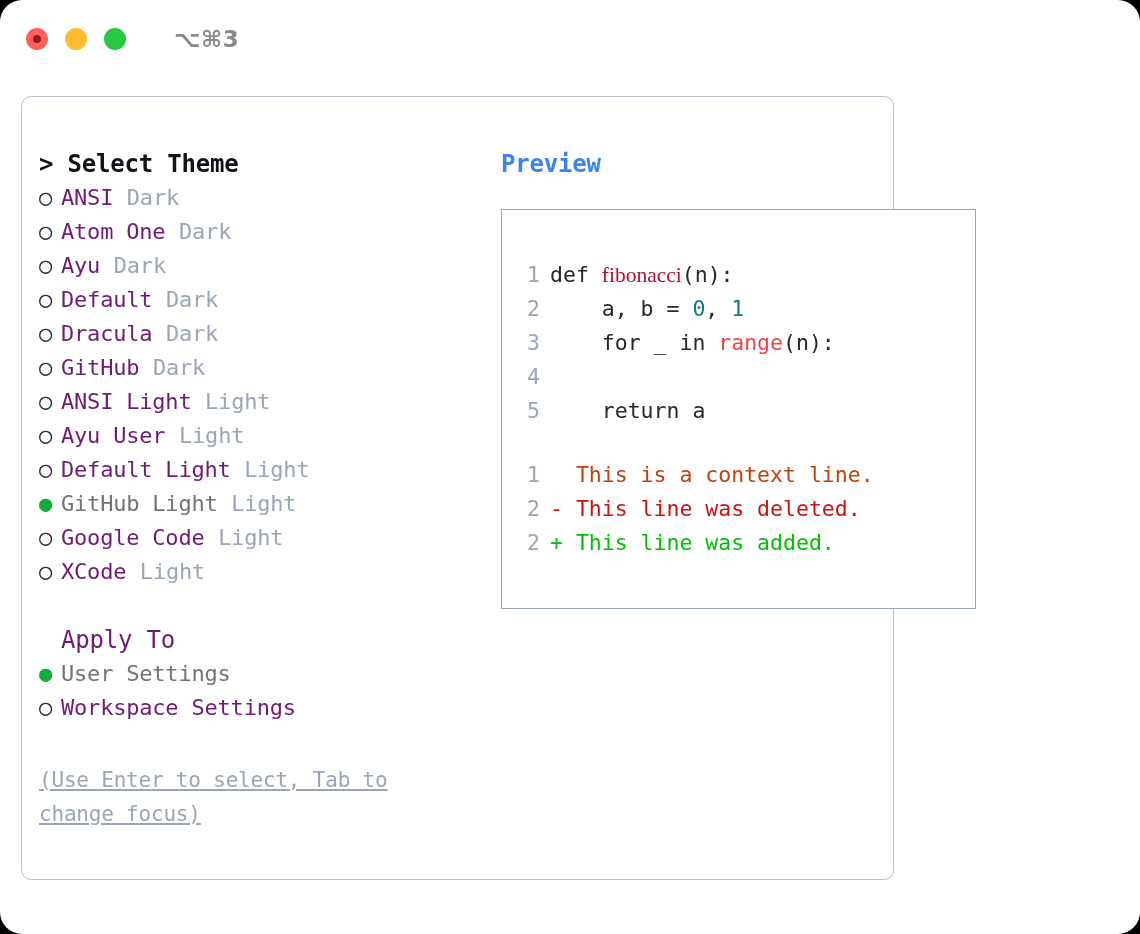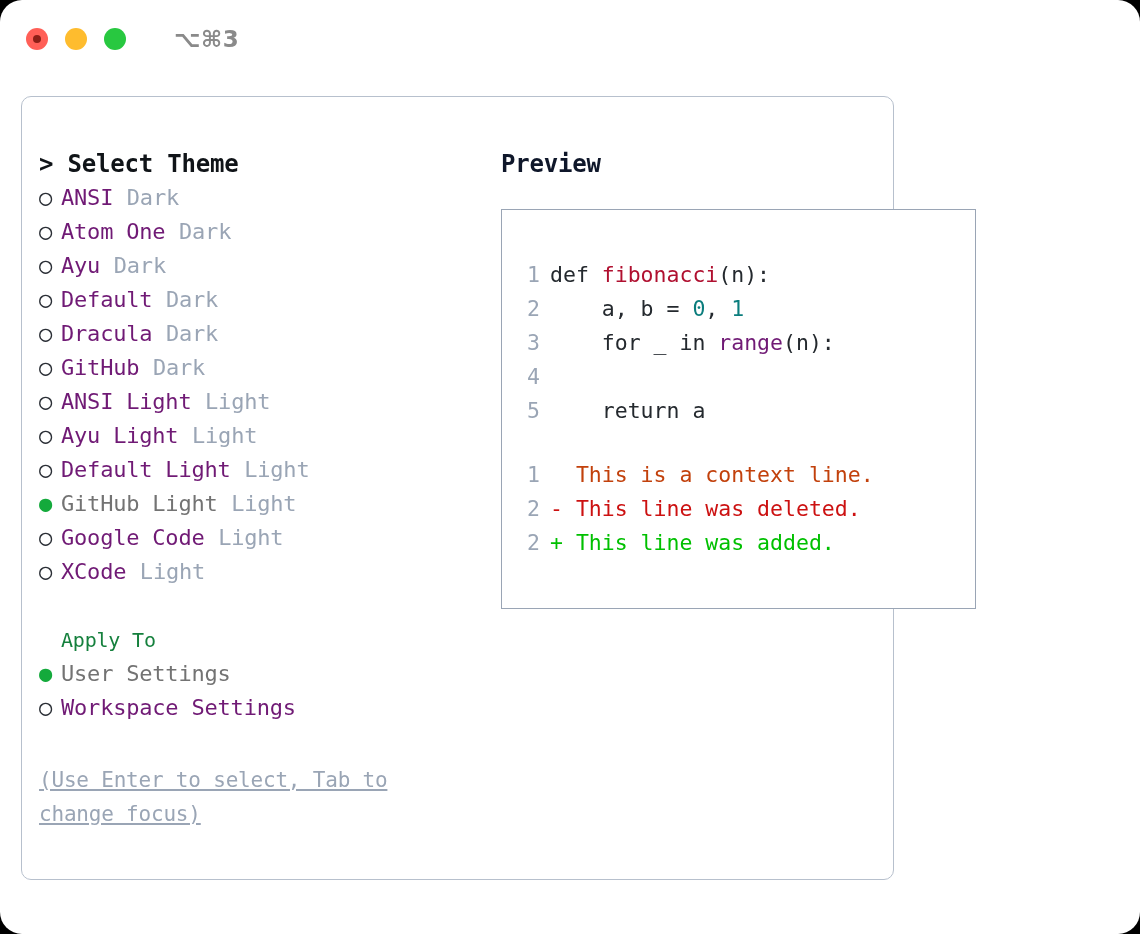--- a/index.html
+++ b/index.html
@@ -120,22 +120,22 @@
     font-size: 22px;
     color: #2b2f36;
   }
   .bullet.selected { color: #14aa3c; }
 
   .opt-name  { color: #701a75; }
   .opt-name.selected { color: #737373; }
   .opt-kind  { color: #9aa5b5; margin-left: 0.62em; }
 
   .sub-header {
-    font-size: 20px;
-    color: #15803d;
+    font-size: 24px;
+    color: #701a75;
     line-height: 34px;
     white-space: pre;
     padding-left: 22px;
     letter-spacing: -0.2px;
   }
 
   .spacer-row { height: 34px; }
 
   #hint-text {
     position: absolute;
@@ -152,21 +152,21 @@
   
   #right-column {
     position: absolute;
     left: 479px;
     top: 50px;
     width: 490px;
   }
   #preview-title {
     font-size: 24px;
     font-weight: bold;
-    color: #0f172a;
+    color: #3b82f6;
     line-height: 34px;
     letter-spacing: -0.2px;
   }
 
   #preview-box {
     margin-top: 28px;
     width: 475px;
     height: 400px;
     box-sizing: border-box;
     border: 1.5px solid #9aa5b5;
@@ -185,23 +185,23 @@
   .ln {
     display: inline-block;
     width: 22px;
     flex: 0 0 22px;
     text-align: right;
     color: #9aa5b5;
     margin-right: 10px;
   }
   .code-text { color: #24292e; }
 
-  .tok-func   { color: #b01030; }
+  .tok-func   { color: #b01030; font-family: Liberation Serif, serif; }
   .tok-num    { color: #0b7d7d; }
-  .tok-call   { color: #701a75; }
+  .tok-call   { color: #ef4444; }
   .tok-plain  { color: #24292e; }
 
   .diff-gap { height: 30px; }
 
   .diff-line { display: flex; align-items: baseline;
     font-size: 21.5px; line-height: 34px; white-space: pre; padding-left: 16px; }
   .diff-ctx { color: #c2410c; }
   .diff-del { color: #cc1111; }
   .diff-add { color: #00c000; }
 </style>
@@ -225,21 +225,21 @@
       <div id="left-column">
         <div class="section-header">&gt; Select Theme</div>
         <div id="theme-list">
             <div class="option-row"><span class="bullet">○</span><span class="opt-name">ANSI</span><span class="opt-kind">Dark</span></div>
             <div class="option-row"><span class="bullet">○</span><span class="opt-name">Atom One</span><span class="opt-kind">Dark</span></div>
             <div class="option-row"><span class="bullet">○</span><span class="opt-name">Ayu</span><span class="opt-kind">Dark</span></div>
             <div class="option-row"><span class="bullet">○</span><span class="opt-name">Default</span><span class="opt-kind">Dark</span></div>
             <div class="option-row"><span class="bullet">○</span><span class="opt-name">Dracula</span><span class="opt-kind">Dark</span></div>
             <div class="option-row"><span class="bullet">○</span><span class="opt-name">GitHub</span><span class="opt-kind">Dark</span></div>
             <div class="option-row"><span class="bullet">○</span><span class="opt-name">ANSI Light</span><span class="opt-kind">Light</span></div>
-            <div class="option-row"><span class="bullet">○</span><span class="opt-name">Ayu Light</span><span class="opt-kind">Light</span></div>
+            <div class="option-row"><span class="bullet">○</span><span class="opt-name">Ayu User</span><span class="opt-kind">Light</span></div>
             <div class="option-row"><span class="bullet">○</span><span class="opt-name">Default Light</span><span class="opt-kind">Light</span></div>
             <div class="option-row"><span class="bullet selected">●</span><span class="opt-name selected">GitHub Light</span><span class="opt-kind">Light</span></div>
             <div class="option-row"><span class="bullet">○</span><span class="opt-name">Google Code</span><span class="opt-kind">Light</span></div>
             <div class="option-row"><span class="bullet">○</span><span class="opt-name">XCode</span><span class="opt-kind">Light</span></div>
           </div>
 
         <div class="spacer-row"></div>
 
         <div class="sub-header">Apply To</div>
         <div id="apply-to-list">

